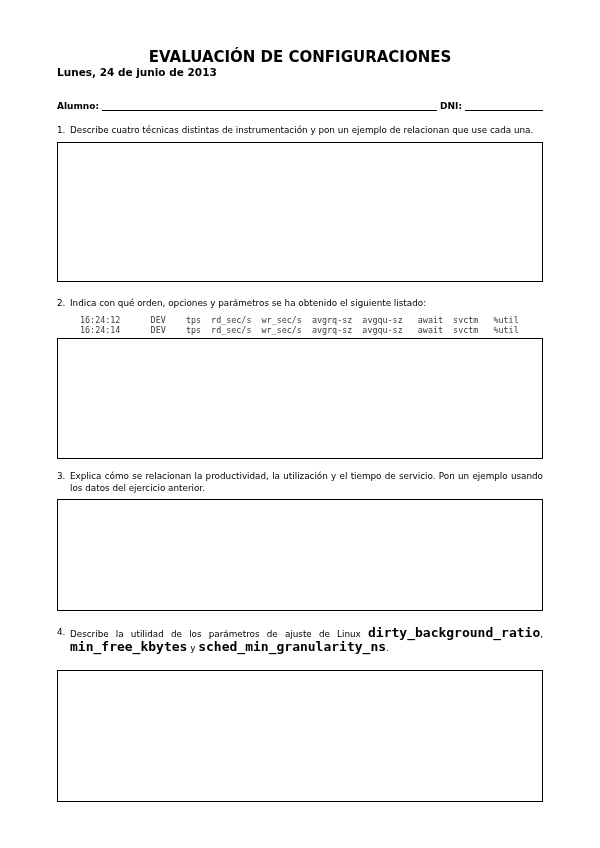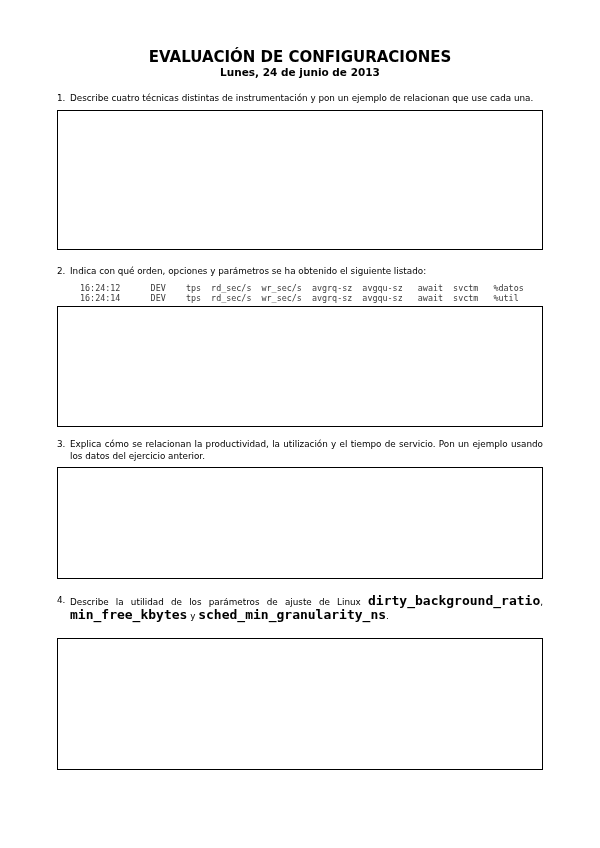--- a/index.html
+++ b/index.html
@@ -17,21 +17,20 @@
     padding: 50px 57px 0 57px;
     overflow: hidden;
   }
   .title {
     text-align: center;
     font-weight: bold;
     font-size: 15px;
     line-height: 14px;
   }
   .date {
-    text-align: center;
     font-weight: bold;
     font-size: 10.5px;
     line-height: 13px;
     margin-top: 2px;
   }
   .student-line {
     display: flex;
     align-items: flex-end;
     margin-top: 20px;
     height: 12px;
@@ -79,33 +78,39 @@
   }
 </style>
 </head>
 <body>
 
 <div class="page">
 
   <div class="title">EVALUACIÓN DE CONFIGURACIONES</div>
   <div class="date">Lunes, 24 de junio de 2013</div>
 
+  <div class="student-line">
+    <span>Alumno:</span>
+    <span class="fill-line long"></span>
+    <span>DNI:</span>
+    <span class="fill-line short"></span>
+  </div>
 
   <div class="question q1">
     <span class="qnum">1.</span>
     <span class="qtext">Describe cuatro técnicas distintas de instrumentación y pon un ejemplo de relacionan que use cada una.</span>
   </div>
   <div class="answer-box box1"></div>
 
   <div class="question q2">
     <span class="qnum">2.</span>
     <span class="qtext">Indica con qué orden, opciones y parámetros se ha obtenido el siguiente listado:</span>
   </div>
   <div class="listing">
-    <div class="listing-line">16:24:12      DEV    tps  rd_sec/s  wr_sec/s  avgrq-sz  avgqu-sz   await  svctm   %datos</div>
+    <div class="listing-line">16:24:12      DEV    tps  rd_sec/s  wr_sec/s  avgrq-sz  avgqu-sz   await  svctm   %util</div>
     <div class="listing-line">16:24:14      DEV    tps  rd_sec/s  wr_sec/s  avgrq-sz  avgqu-sz   await  svctm   %util</div>
   </div>
   <div class="answer-box box2"></div>
 
   <div class="question q3">
     <span class="qnum">3.</span>
     <span class="qtext">Explica cómo se relacionan la productividad, la utilización y el tiempo de servicio. Pon un ejemplo usando los datos del ejercicio anterior.</span>
   </div>
   <div class="answer-box box3"></div>
 

